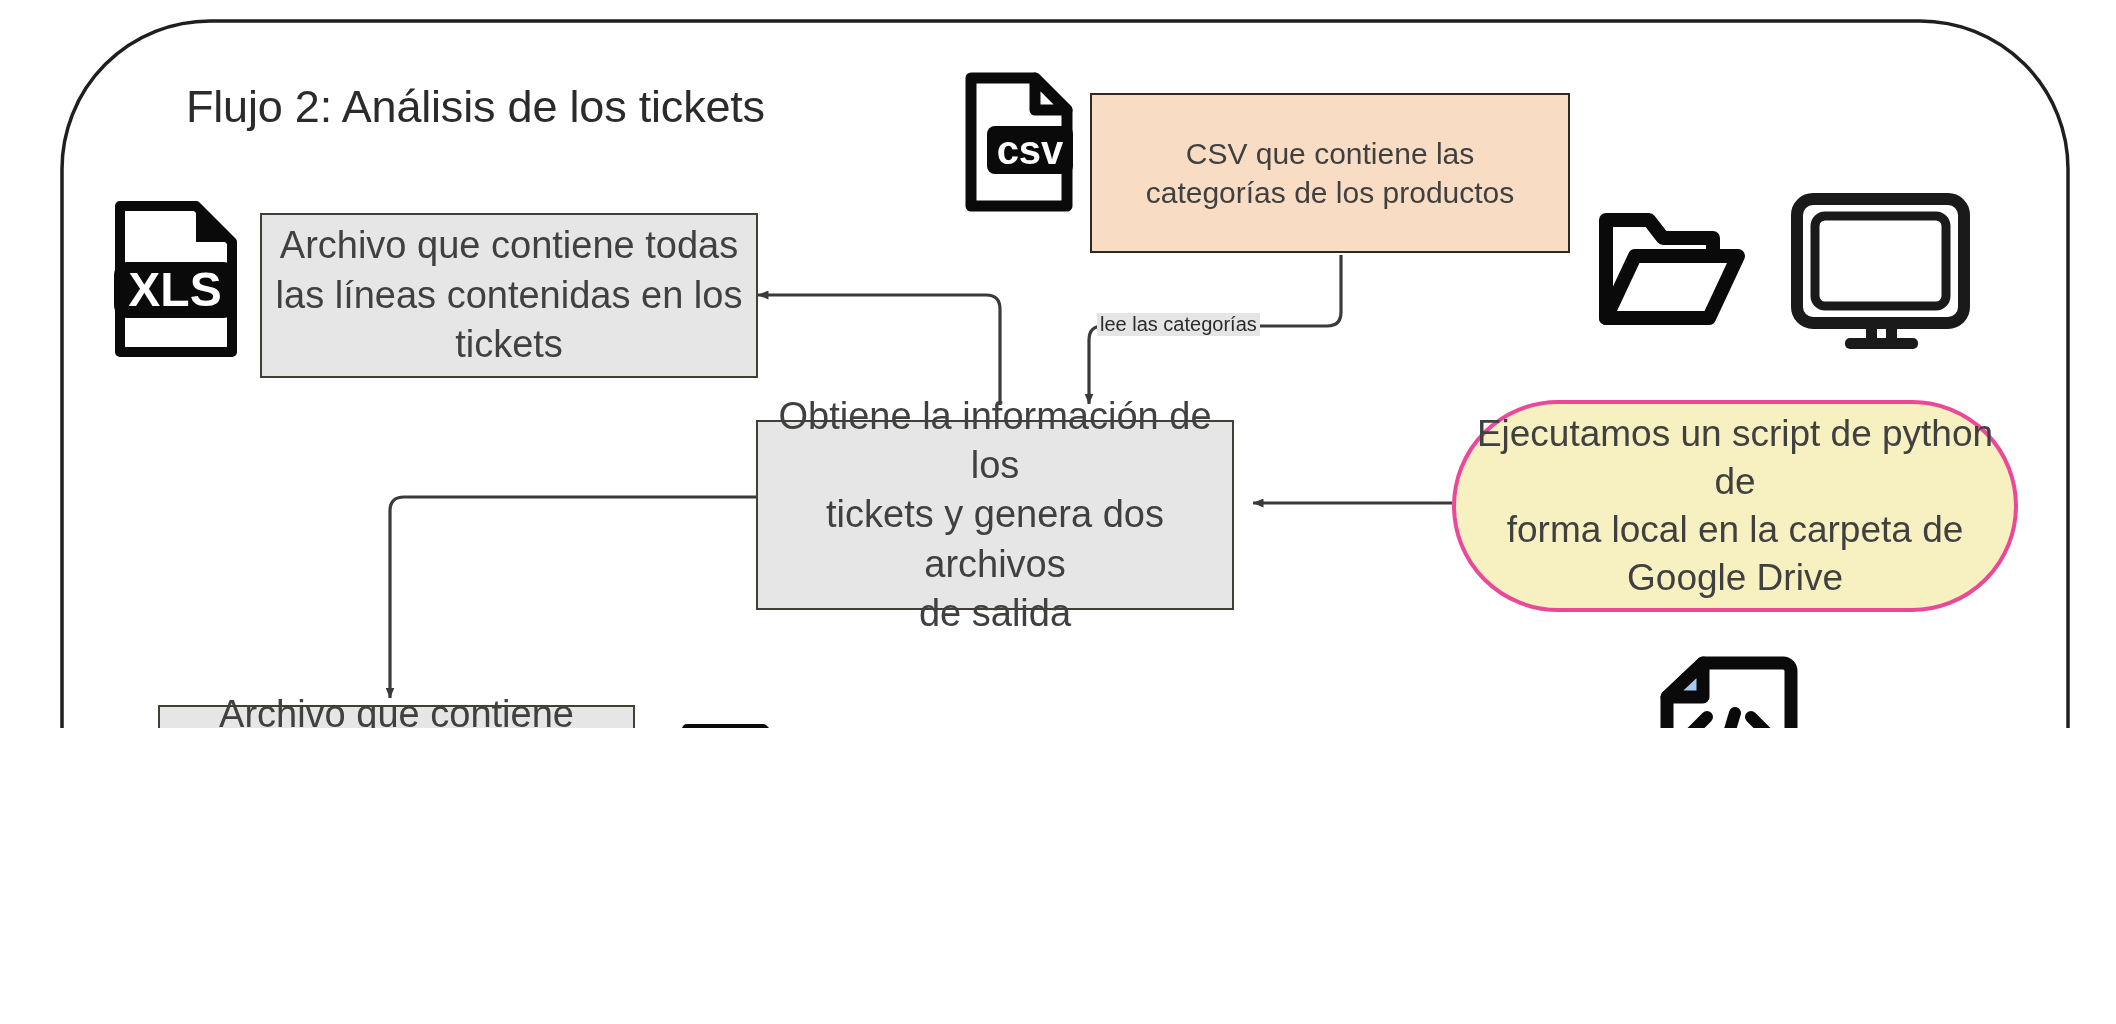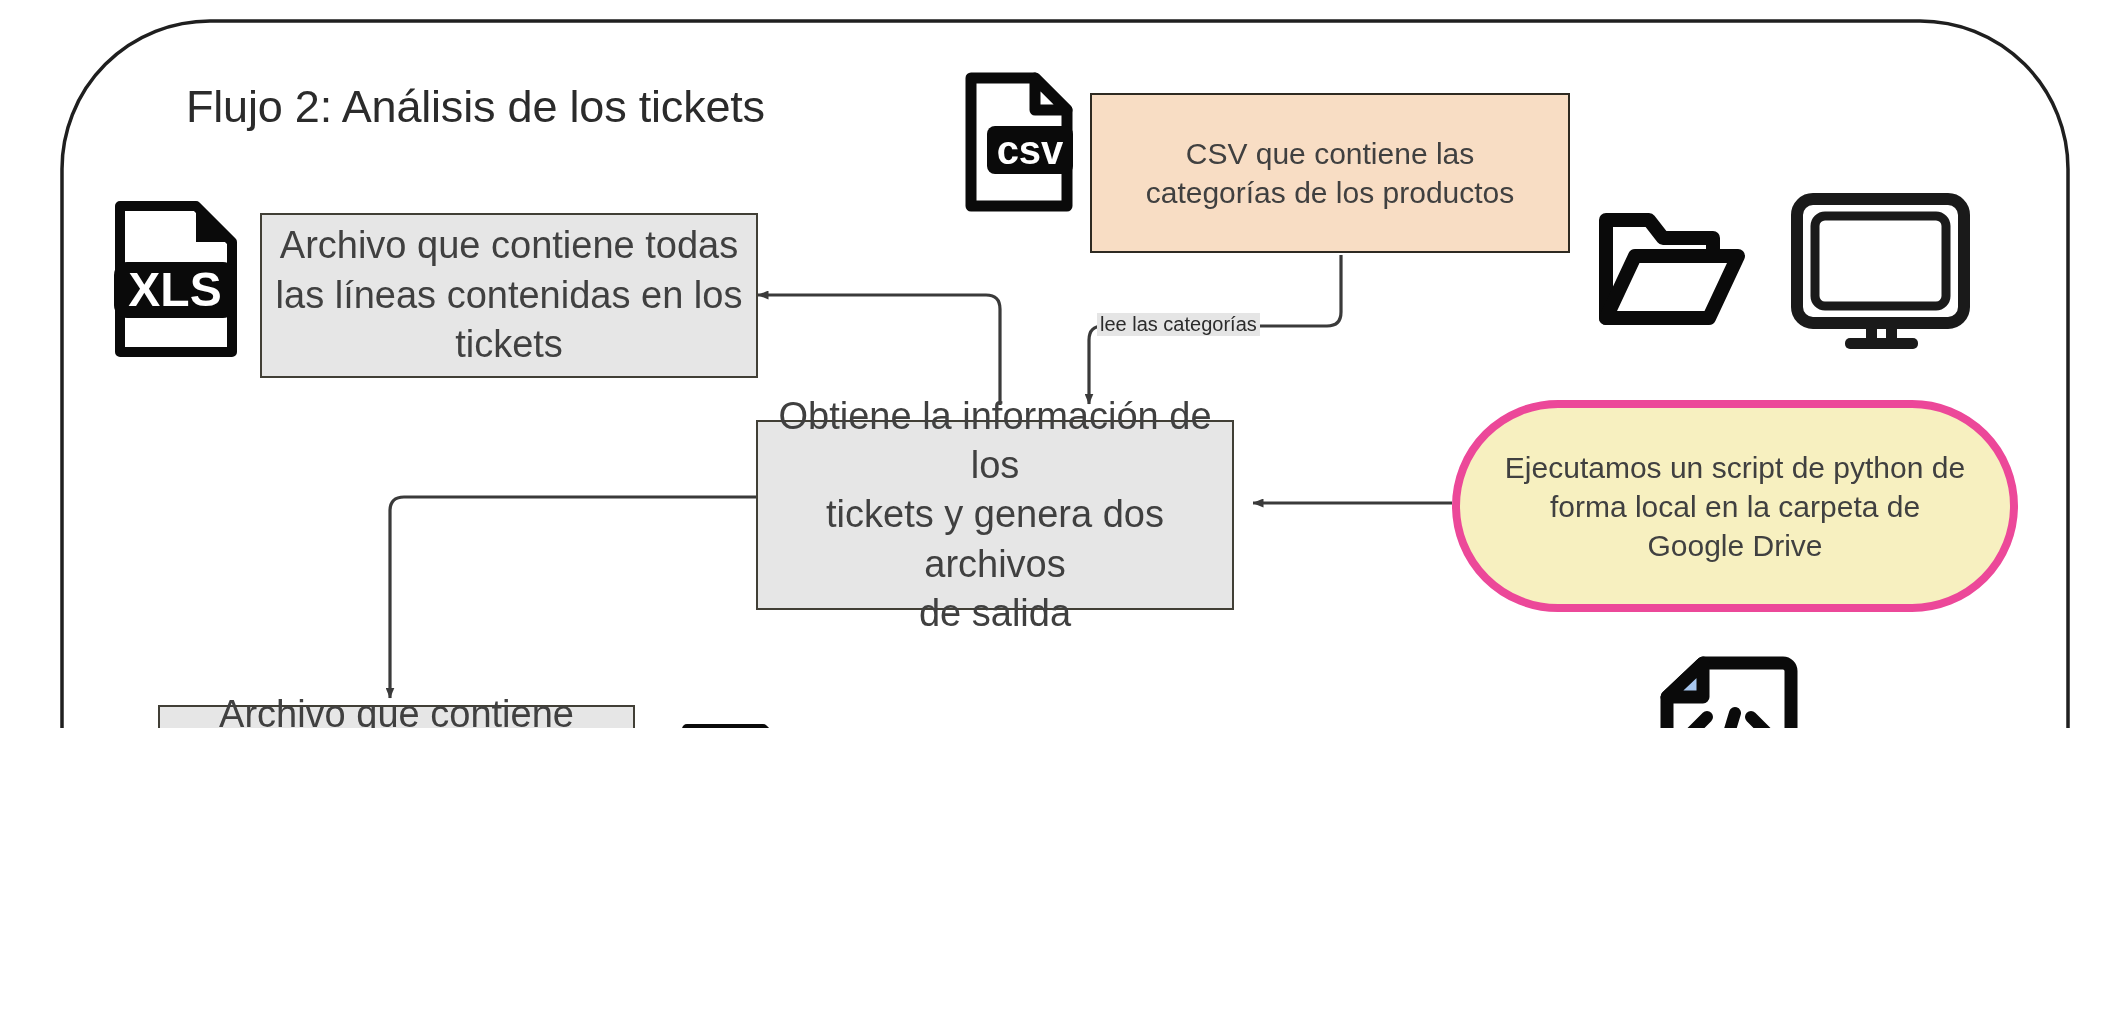--- a/index.html
+++ b/index.html
@@ -46,23 +46,23 @@
     border: 2px solid #413f36;
     font-size: 38px;
   }
   .box-orange {
     background: #f8ddc4;
     border: 2px solid #2e2a22;
     font-size: 30px;
   }
   .box-yellow {
     background: #f7f0c0;
-    border: 8px solid #ec4899;
+    border: 4px solid #ec4899;
     border-radius: 170px;
-    font-size: 30px;
+    font-size: 37px;
   }
   #title {
     position: absolute;
     left: 186px;
     top: 81px;
     font-size: 45px;
     color: #2b2b2b;
     letter-spacing: -0.2px;
     white-space: nowrap;
   }

